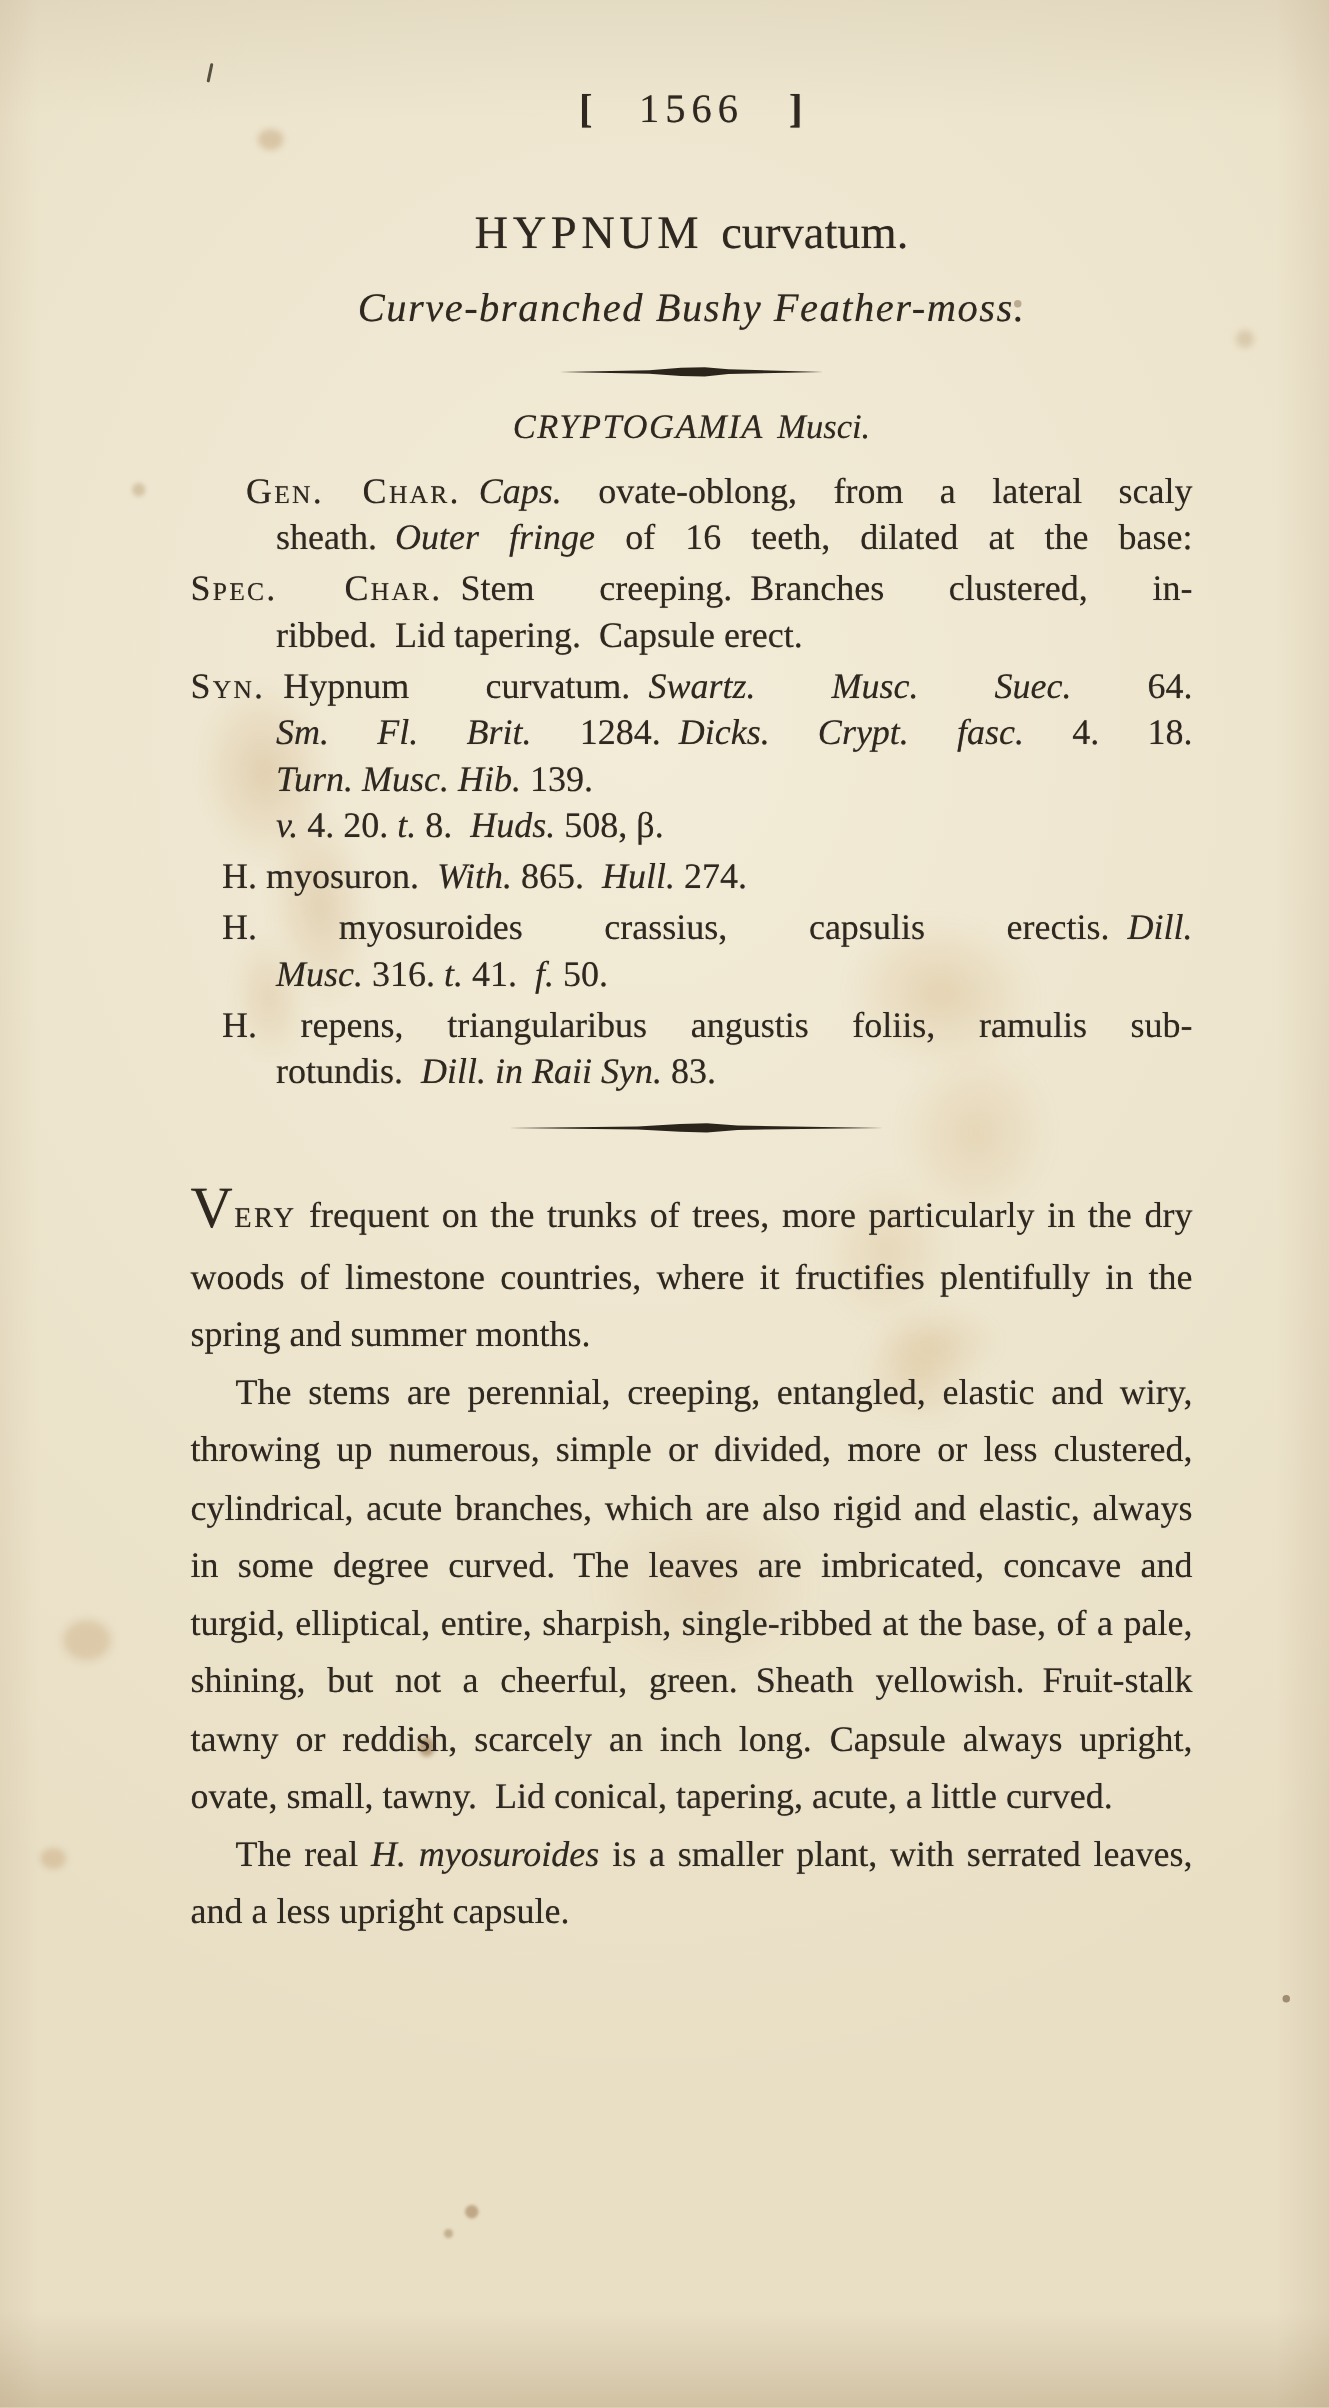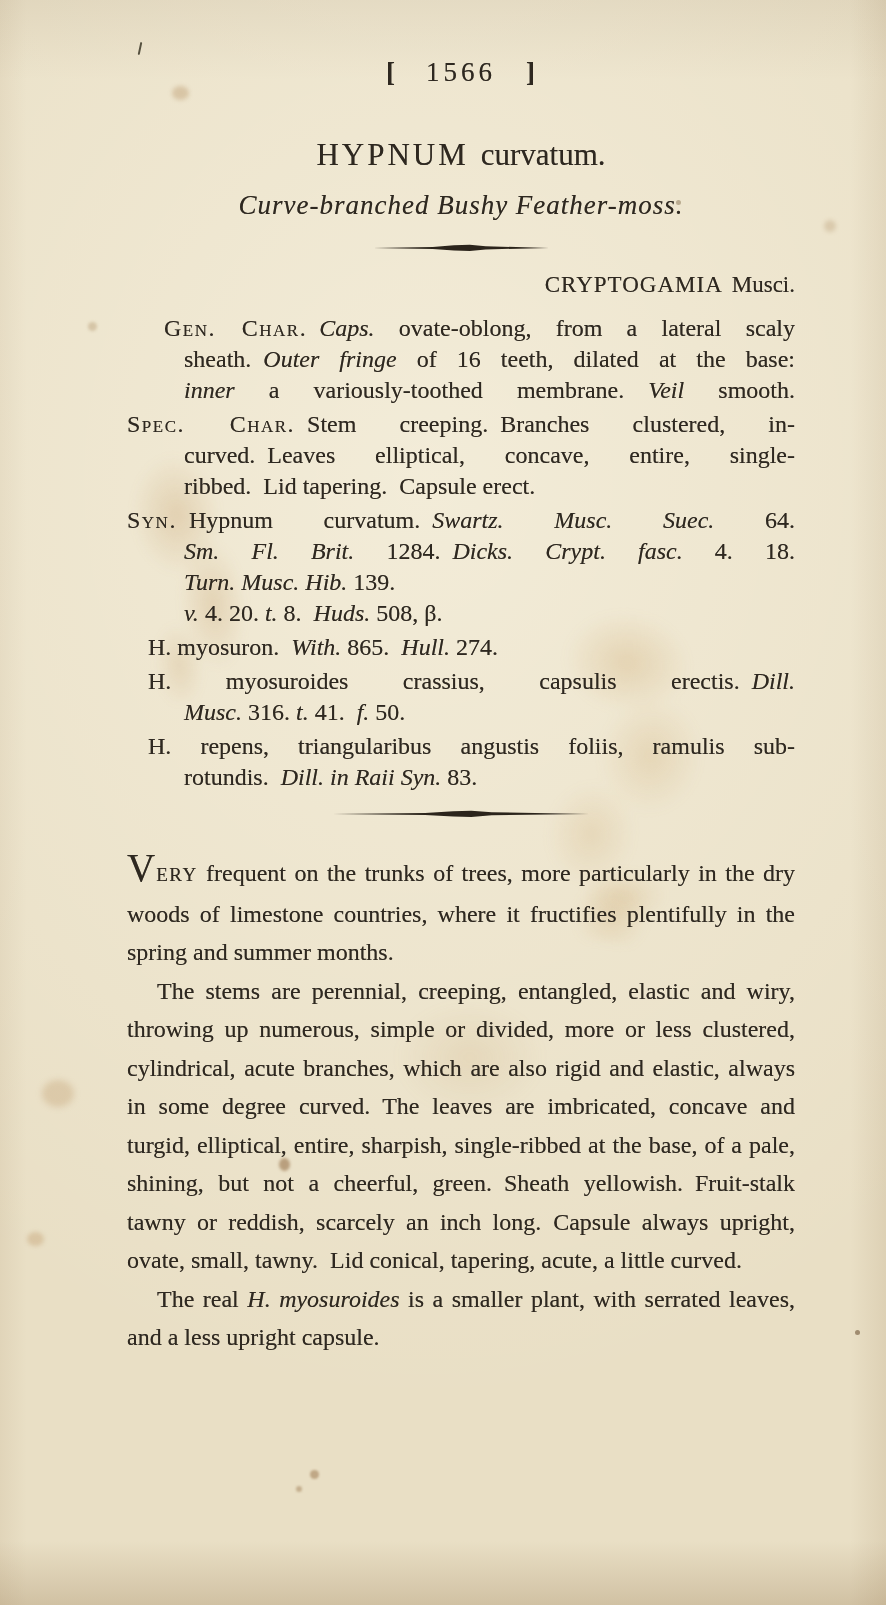--- a/index.html
+++ b/index.html
@@ -26,21 +26,21 @@
   .txtshadow{text-shadow:0 0 0.5px rgba(46,40,32,0.55);}
 
   
   .pagenum{margin-top:57px;text-align:center;font-size:27px;letter-spacing:1px;}
   .pagenum .bracket{font-weight:bold;}
   .pagenum .num{margin:0 30px;letter-spacing:4px;}
   .title{margin:49px 0 0 0;text-align:center;font-size:31px;font-weight:normal;}
   .title .genus{letter-spacing:3px;}
   .title .species{margin-left:12px;}
   .common{margin:17px 0 0 0;text-align:center;font-size:27px;font-weight:normal;font-style:italic;letter-spacing:1px;}
-  .classif{margin:20px 0 0 0;text-align:right;font-size:23px;font-weight:normal;}
+  .classif{margin:20px 0 0 0;text-align:center;font-size:23px;font-weight:normal;font-style:italic;}
   .classif .order{letter-spacing:1px;}
   .classif .cls{margin-left:9px;}
 
   
   .rule{height:8px;}
   .rule svg{display:block;width:100%;height:100%;}
   .rule-1{width:176px;margin:23px auto 0 auto;}
   .rule-2{width:256px;margin:17px auto 0 auto;}
   .rule path{fill:#2b241b;}
 
@@ -139,23 +139,21 @@
       </svg>
     </div>
 
     <h3 class="classif">
       <span class="order">CRYPTOGAMIA</span><span class="cls">Musci.</span>
     </h3>
 
     <div class="taxonomy" id="taxonomy">
         <div class="tax-line ind-label just"><span class="run-sc">Gen. Char.</span><span class="run-r"> </span><span class="run-i">Caps.</span><span class="run-r"> ovate-oblong, from a lateral scaly</span></div>
         <div class="tax-line ind-cont just"><span class="run-r">sheath. </span><span class="run-i">Outer fringe</span><span class="run-r"> of 16 teeth, dilated at the base:</span></div>
-        <div class="tax-line ind-cont just"><span class="run-i">inner</span><span class="run-r"> a variously-toothed membrane.  </span><span class="run-i">Veil</span><span class="run-r"> smooth.</span></div>
         <div class="tax-line ind-label just"><span class="run-sc">Spec. Char.</span><span class="run-r"> Stem creeping. Branches clustered, in-</span></div>
-        <div class="tax-line ind-cont just"><span class="run-r">curved. Leaves elliptical, concave, entire, single-</span></div>
         <div class="tax-line ind-cont"><span class="run-r">ribbed. Lid tapering. Capsule erect.</span></div>
         <div class="tax-line ind-label just"><span class="run-sc">Syn.</span><span class="run-r"> Hypnum curvatum. </span><span class="run-i">Swartz. Musc. Suec.</span><span class="run-r"> 64.</span></div>
         <div class="tax-line ind-cont just"><span class="run-i">Sm. Fl. Brit.</span><span class="run-r"> 1284. </span><span class="run-i">Dicks. Crypt. fasc.</span><span class="run-r"> 4. 18.</span></div>
         <div class="tax-line ind-cont"><span class="run-i">Turn. Musc. Hib.</span><span class="run-r"> 139.</span></div>
         <div class="tax-line ind-cont"><span class="run-i">v.</span><span class="run-r"> 4. 20. </span><span class="run-i">t.</span><span class="run-r"> 8. </span><span class="run-i">Huds.</span><span class="run-r"> 508, β.</span></div>
         <div class="tax-line ind-hang"><span class="run-r">H. myosuron. </span><span class="run-i">With.</span><span class="run-r"> 865. </span><span class="run-i">Hull.</span><span class="run-r"> 274.</span></div>
         <div class="tax-line ind-hang just"><span class="run-r">H. myosuroides crassius, capsulis erectis. </span><span class="run-i">Dill.</span></div>
         <div class="tax-line ind-cont"><span class="run-i">Musc.</span><span class="run-r"> 316. </span><span class="run-i">t.</span><span class="run-r"> 41. </span><span class="run-i">f.</span><span class="run-r"> 50.</span></div>
         <div class="tax-line ind-hang just"><span class="run-r">H. repens, triangularibus angustis foliis, ramulis sub-</span></div>
         <div class="tax-line ind-cont"><span class="run-r">rotundis. </span><span class="run-i">Dill. in Raii Syn.</span><span class="run-r"> 83.</span></div>

